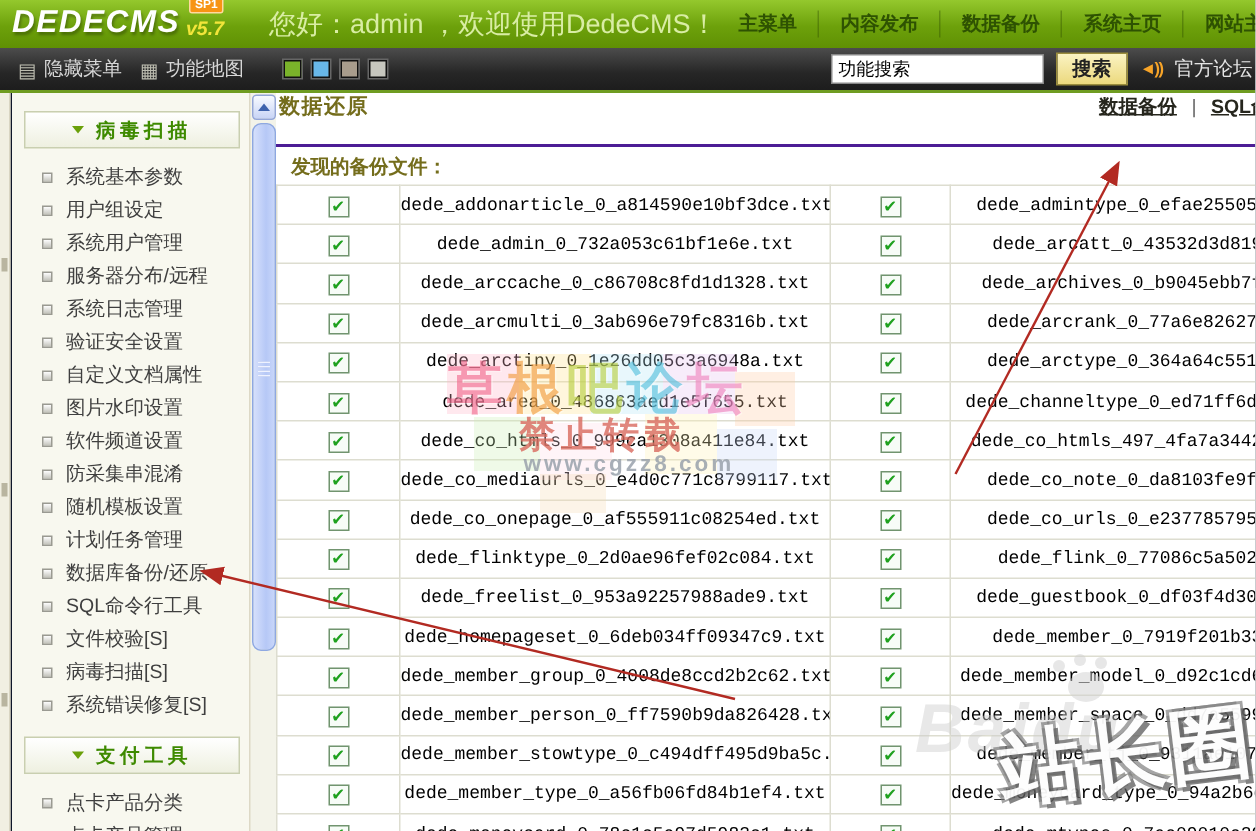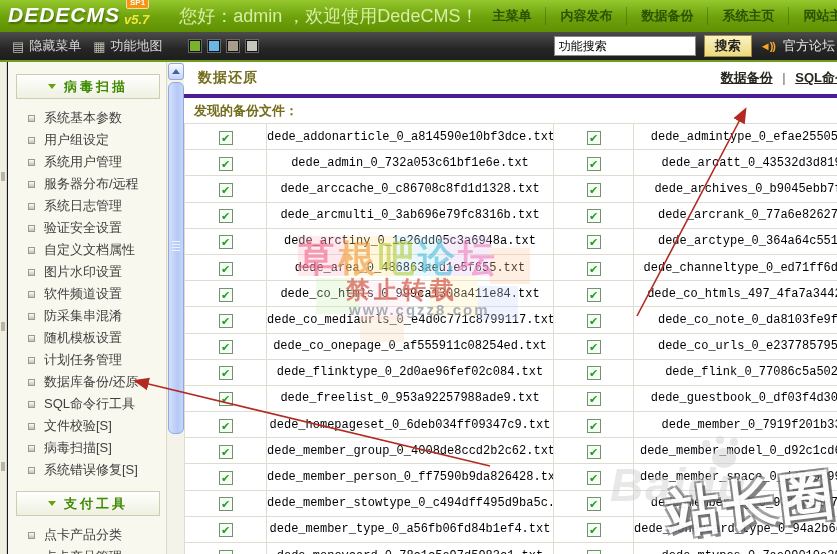--- a/index.html
+++ b/index.html
@@ -68,22 +68,22 @@
     border-right:4px solid transparent; border-bottom:5px solid #3e62ad; }
   .scroll-thumb { position:absolute; left:1px; top:20px; width:16px; height:352px;
     background:linear-gradient(90deg,#d6e0fc,#b6c8f6 60%,#c8d6fa); border:1px solid #8ea8e2;
     border-radius:6px; cursor:grab; }
   .thumb-grip { position:absolute; left:3px; top:158px; width:8px; }
   .thumb-grip i { display:block; height:1px; background:#8aa2dc; margin-bottom:2px; border-bottom:1px solid #eef2ff; }
 
   
   .main { position:absolute; left:184px; top:62px; width:653px; height:492px;
     background:#fff; overflow:hidden; }
-  .title-bar { height:36px; display:flex; align-items:center; padding:0 14px;
-    border-bottom:4px solid #4c1d95; }
+  .title-bar { height:36px; display:flex; padding:0 2px;
+    border-bottom:2px solid #4c1d95; }
   .page-title { color:#746d1c; font-size:14px; font-weight:bold; letter-spacing:1px; }
   .title-links { margin-left:auto; margin-right:-64px; white-space:nowrap; font-size:13px; font-weight:bold; }
   .title-links a { color:#26261d; text-decoration:underline; cursor:pointer; }
   .title-links .sep { color:#666; margin:0 6px; font-weight:normal; }
   .subtitle-bar { height:25px; line-height:25px; padding-left:10px;
     color:#746d1c; font-size:13px; font-weight:bold; }
 
   table.files { border-collapse:collapse; table-layout:fixed; width:750px; }
   table.files td { border:1px solid #ddddd0; height:26.2px; text-align:center; vertical-align:middle; overflow:hidden; }
   td.cb-cell1 { width:82px; }  td.cb-cell2 { width:80px; }

